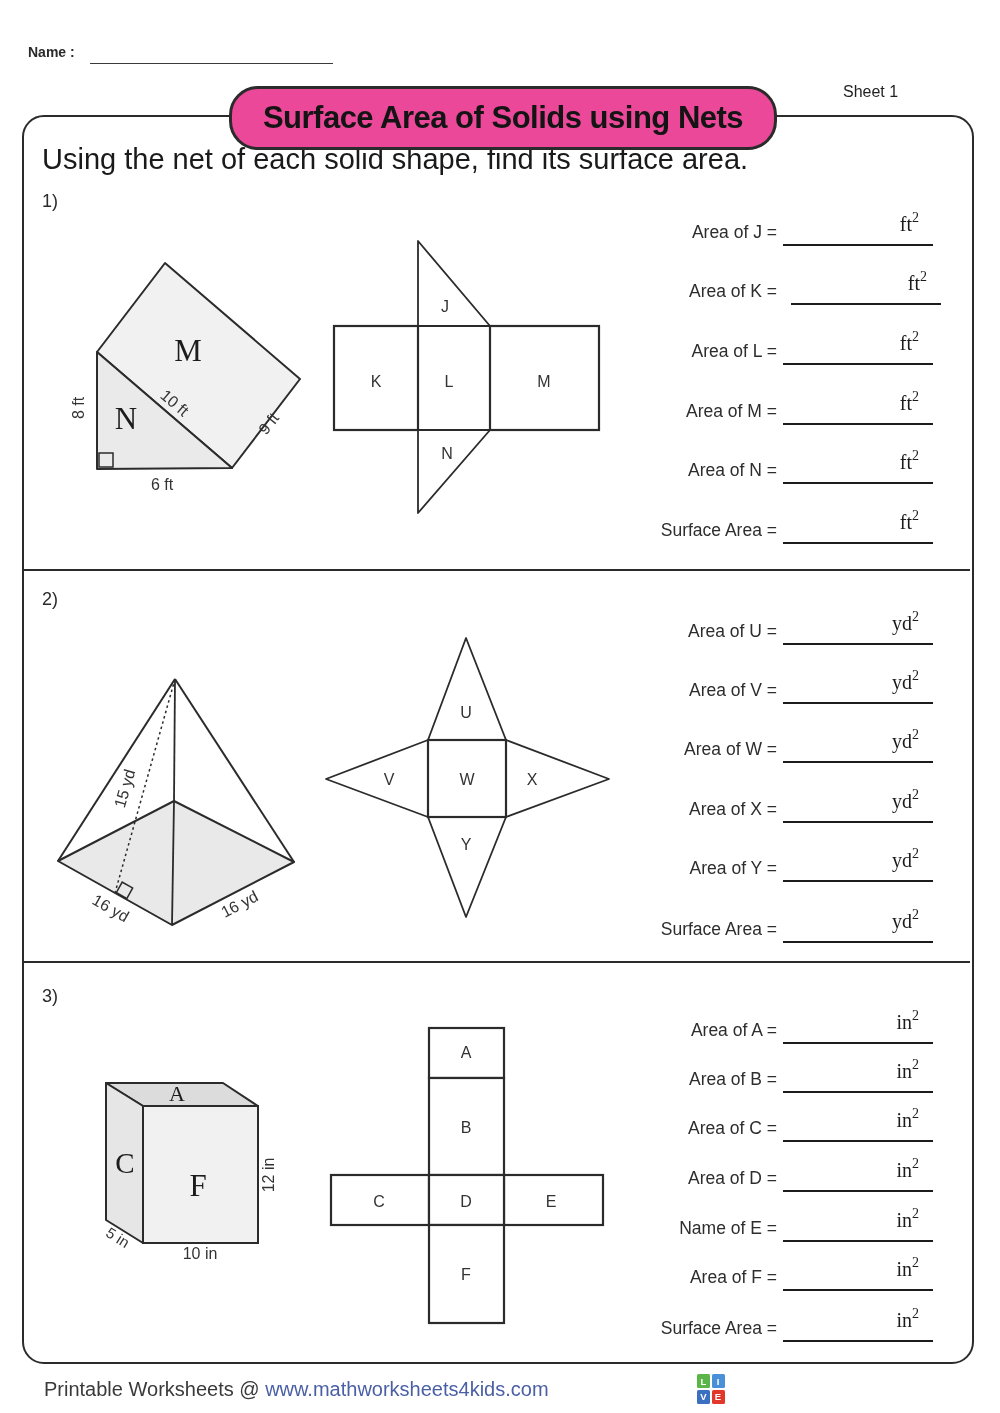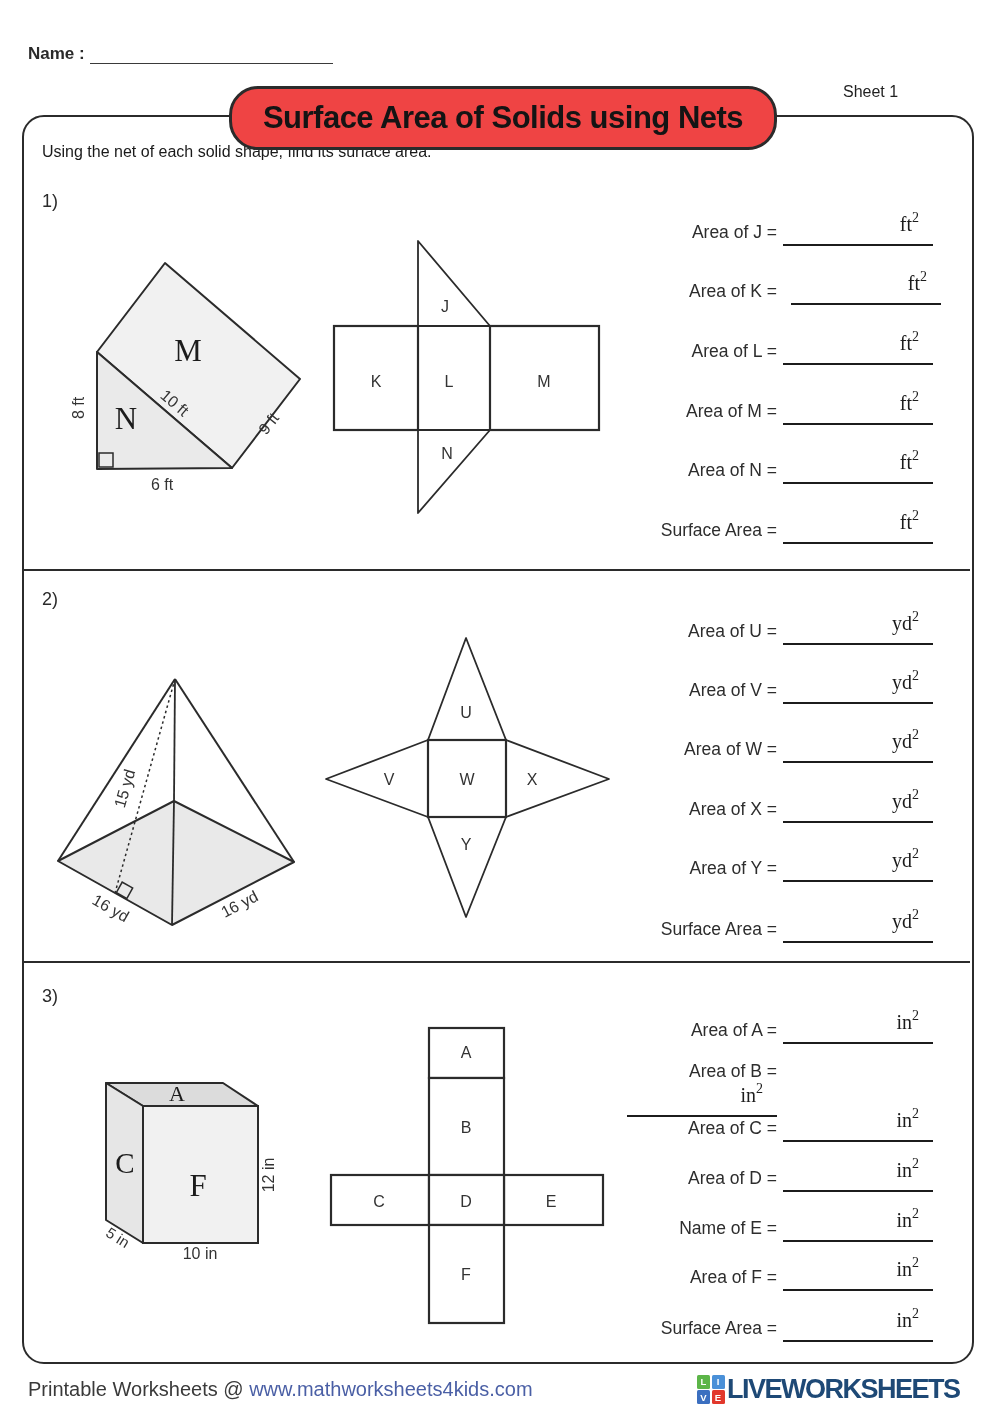--- a/index.html
+++ b/index.html
@@ -2,49 +2,49 @@
 <html><head>
 <meta charset="utf-8">
 <style>
   html,body{margin:0;padding:0;}
   body{
     width:1000px;height:1413px;position:relative;background:#ffffff;
     font-family:"Liberation Sans", sans-serif;color:#222;overflow:hidden;
   }
   .abs{position:absolute;}
   
-  .name-label{left:28px;top:44px;font-size:17px;font-weight:bold;color:#2a2a2a;}
+  .name-label{left:28px;top:44px;font-size:14px;font-weight:bold;color:#2a2a2a;}
   .name-line{left:90px;top:30px;width:243px;height:33px;border-bottom:1.6px solid #3a3a3a;}
   .sheet-label{left:843px;top:83px;font-size:16px;color:#1f1f1f;}
   .title-pill{
-    left:229px;top:86px;width:542px;height:58px;background:#ef4444;border:3px solid #2b2b2b;
+    left:229px;top:86px;width:542px;height:58px;background:#ec4899;border:3px solid #2b2b2b;
     border-radius:29px;display:flex;align-items:center;justify-content:center;z-index:3;
   }
   .title-pill span{font-size:31px;font-weight:bold;color:#141414;letter-spacing:-0.5px;}
   
   .main-box{
     left:22px;top:115px;width:948px;height:1245px;border:2.5px solid #2b2b2b;border-radius:22px;background:#fff;z-index:1;
   }
   .divider{left:24px;width:946px;height:2.2px;background:#2b2b2b;z-index:2;}
-  .instruction{left:42px;top:143px;font-size:16px;color:#1a1a1a;z-index:2;}
+  .instruction{left:42px;top:143px;font-size:29px;color:#1a1a1a;z-index:2;}
   .pnum{font-size:18px;color:#2a2a2a;z-index:2;}
   svg{position:absolute;z-index:2;overflow:visible;}
   svg text{font-family:"Liberation Sans", sans-serif;fill:#333;}
   .serif-label{font-family:"Liberation Serif", serif;fill:#1c1c1c;}
   
   .row{position:absolute;left:540px;display:flex;align-items:flex-end;z-index:2;}
   .alabel{width:237px;text-align:right;font-size:17.5px;color:#2d2d2d;padding-bottom:3px;white-space:pre;}
   .aline{
     width:150px;height:32px;border-bottom:2.2px solid #1c1c1c;margin-left:6px;
     display:flex;align-items:flex-end;justify-content:flex-end;padding-right:14px;box-sizing:border-box;
   }
   .unit{font-family:"Liberation Serif", serif;font-size:20px;color:#1c1c1c;line-height:1;padding-bottom:10px;}
   .unit sup{font-size:14px;line-height:1;position:relative;top:-1px;}
   
-  .footer-left{left:28px;top:1378px;font-size:20px;color:#3a3a3a;z-index:2;}
+  .footer-left{left:44px;top:1378px;font-size:20px;color:#3a3a3a;z-index:2;}
   .footer-left .url{color:#4a5fa5;}
   .brand{left:697px;top:1374px;display:flex;align-items:center;z-index:2;}
   .brand-grid{width:27px;height:30px;display:grid;grid-template-columns:13px 13px;grid-template-rows:14px 14px;gap:1.5px;margin-right:3px;}
   .tile{display:flex;align-items:center;justify-content:center;color:#fff;font-size:9.5px;font-weight:bold;border-radius:1.5px;}
   .brand-text{font-size:27px;font-weight:bold;color:#1e4976;letter-spacing:-1.5px;}
 </style>
 </head>
 <body>
 
 <div class="abs name-label">Name :</div>
@@ -217,21 +217,21 @@
       <span class="unit"><span>yd</span><sup>2</sup></span>
     </span>
 </div>
 
 <div class="row" style="top:1012px;">
   <span class="alabel">Area of A =</span>
   <span class="aline">
       <span class="unit"><span>in</span><sup>2</sup></span>
     </span>
 </div>
-<div class="row" style="top:1061px;flex-direction:column;">
+<div class="row" style="top:1061px;">
   <span class="alabel">Area of B =</span>
   <span class="aline">
       <span class="unit"><span>in</span><sup>2</sup></span>
     </span>
 </div>
 <div class="row" style="top:1110px;">
   <span class="alabel">Area of C =</span>
   <span class="aline">
       <span class="unit"><span>in</span><sup>2</sup></span>
     </span>
@@ -264,14 +264,13 @@
 <div class="abs footer-left">
   <span>Printable Worksheets @ </span><span class="url">www.mathworksheets4kids.com</span>
 </div>
 <div class="abs brand">
   <span class="brand-grid">
     <span class="tile" style="background-color: rgb(92, 181, 72);">L</span>
     <span class="tile" style="background-color: rgb(74, 144, 216);">I</span>
     <span class="tile" style="background-color: rgb(59, 111, 192);">V</span>
     <span class="tile" style="background-color: rgb(226, 56, 44);">E</span>
   </span>
-  <span class="brand-text">LIVEWORKSHEETS</span>
 </div>
 
 </body></html>

